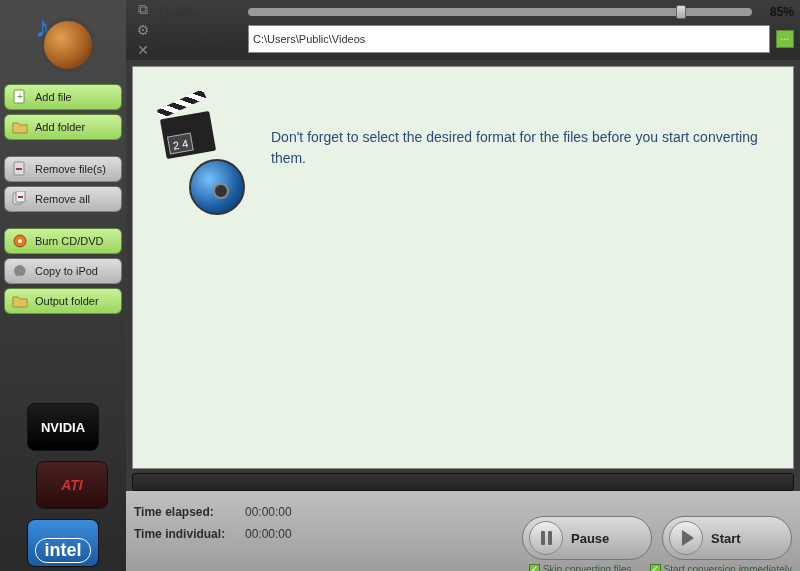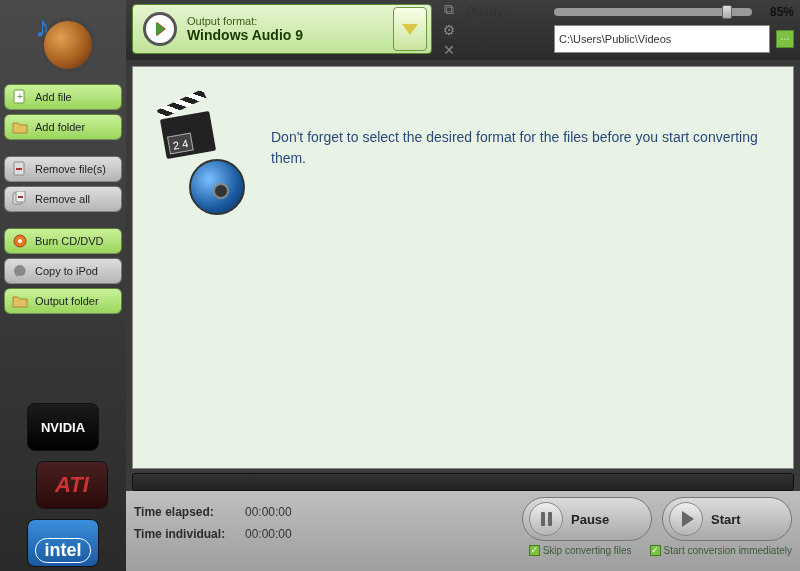--- a/index.html
+++ b/index.html
@@ -48,21 +48,21 @@
 .side-btn.green { background: linear-gradient(to bottom, #caf19b, #9ad65c); }
 .side-btn .sicon { width:18px; height:18px; display:flex; align-items:center; justify-content:center; }
 .sidebar-gap { height: 8px; }
 .badge {
   width: 72px; height: 48px; margin: 6px auto 0;
   border-radius: 8px; border:1px solid #111;
   display:flex; align-items:center; justify-content:center;
   color:#bbb; font-weight:bold; font-size:13px;
 }
 .badge.nvidia { background: linear-gradient(#1c1c1c,#000); color:#fff; }
-.badge.ati { background: linear-gradient(#4a2020,#2a0a0a); color:#c33; font-size:22px; font-style:italic;margin-left:32px;}
+.badge.ati { background: linear-gradient(#4a2020,#2a0a0a); color:#c33; font-size:14px; font-style:italic;margin-left:32px;}
 .badge.intel { background: linear-gradient(#3a8ddc,#1a5aa0); color:#fff; font-size:18px; }
 .badge.intel span { border:1.5px solid #fff; border-radius:12px; padding:1px 8px;margin-top:15px; }
 
 
 .main { flex:1; display:flex; flex-direction:column; }
 
 .topbar { display:flex; height:60px; background:linear-gradient(#3d3d3d,#2b2b2b); padding:4px 6px 6px; gap:6px; align-items:stretch; }
 .format-box {
   flex: 0 0 300px;
   background: linear-gradient(to bottom, #e5f5d0, #c0e498);
@@ -129,21 +129,21 @@
 .time-block { display:flex; flex-direction:column; gap:8px; padding-top:8px; font-size:12px; color:#333; }
 .time-row { display:flex; gap:16px; }
 .time-row .tl { width:95px; font-weight:bold; color:#2c2c2c; }
 .action-area { margin-left:auto; display:flex; flex-direction:column; align-items:flex-end; gap:4px;}
 .btns { display:flex; gap:10px; }
 .big-btn {
   width:130px; height:44px; border-radius:24px;
   background:linear-gradient(#dcdcdc,#a8a8a8);
   border:1px solid #777;
   display:flex; align-items:center; gap:8px; padding:0 14px 0 6px;
-  cursor:pointer; color:#222; font-weight:bold; font-size:13px;
+  cursor:pointer; color:#222; font-weight:bold; font-size:13px;margin-top:19px;
 }
 .bcirc { width:34px; height:34px; border-radius:50%; background:linear-gradient(#eee,#b5b5b5); border:1px solid #888; display:flex;align-items:center;justify-content:center; font-size:14px; color:#666;}
 .pause-bars { display:flex; gap:3px; }
 .pause-bars span{width:4px;height:14px;background:#666;border-radius:1px;}
 .start-tri { width:0;height:0;border-left:12px solid #666;border-top:8px solid transparent;border-bottom:8px solid transparent;margin-left:3px; }
 .checks { display:flex; gap:18px; font-size:10px; color:#3a5a3a; }
 .chk { display:flex; align-items:center; gap:3px; cursor:pointer;}
 .cbox { width:11px;height:11px;background:#7cc242;border:1px solid #4a7a20;display:flex;align-items:center;justify-content:center;color:#fff;font-size:9px;line-height:1;}
 </style>
 </head>
@@ -230,32 +230,20 @@
     <div class="badge ati">
       <span>ATI</span>
     </div>
     <div class="badge intel">
       <span>intel</span>
     </div>
   </div>
 
   <div class="main">
     <div class="topbar">
-      <div class="format-box">
-        <div class="play-circle">
-            <div class="tri"></div>
-          </div>
-        <div class="format-text">
-          <div class="small">Output format:</div>
-          <div class="big">Windows Audio 9</div>
-        </div>
-        <div class="dropdown-arrow">
-            <span></span>
-          </div>
-      </div>
 
       <div class="minitools">
         <div class="mtool">⧉</div>
         <div class="mtool">⚙</div>
         <div class="mtool">✕</div>
       </div>
 
       <div class="settings">
         <div class="srow">
           <span class="lbl">Quality:</span>

